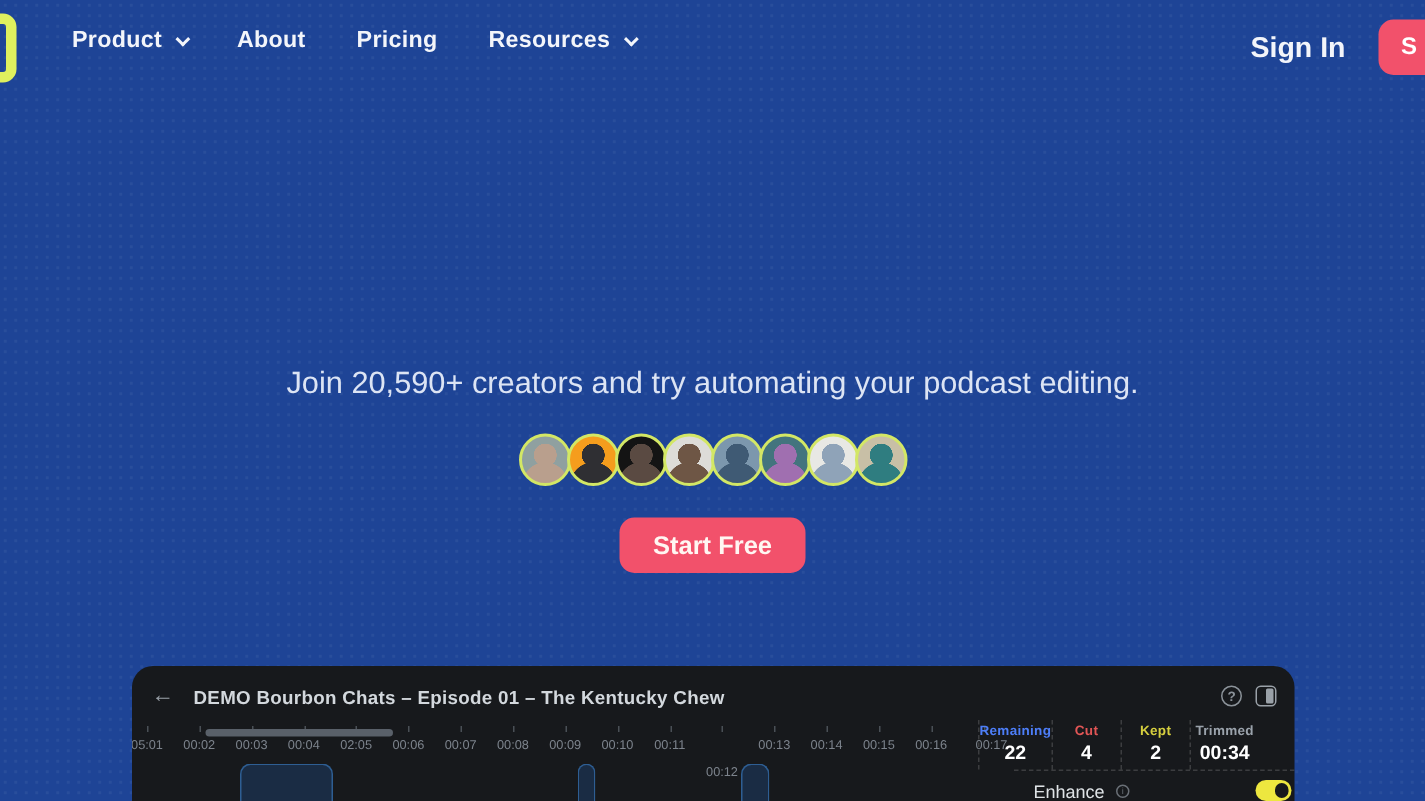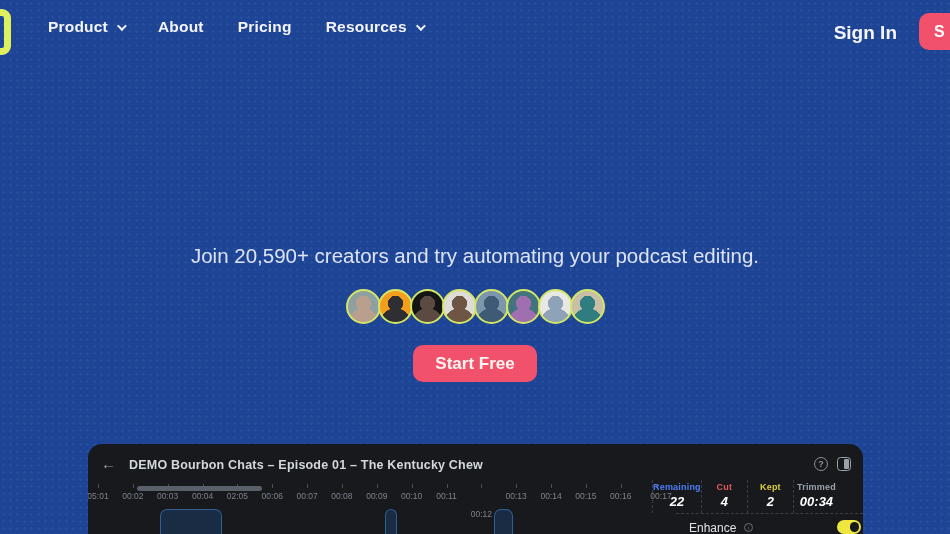--- a/index.html
+++ b/index.html
@@ -61,21 +61,21 @@
   .tick-label { position:absolute; top:47px; width:34px; margin-left:-17px; text-align:center; color:#7c838c; font-size:8.5px; }
   .tick-mark { position:absolute; top:40px; width:1px; height:4px; background:#4a5056; }
   .scrollbar { position:absolute; left:49px; top:42px; width:125px; height:5px; border-radius:3px; background:#596069; cursor:grab; }
   .clip {
     position:absolute; top:65px; height:40px; background:#1a2c44;
     border:1.5px solid #2e5e93; border-bottom:none; border-radius:7px 7px 0 0; cursor:pointer;
   }
   .stats { position:absolute; left:564px; top:36px; width:187px; height:33px; display:flex; }
   .stat { flex:1; border-left:1px dashed rgba(255,255,255,0.16); text-align:center; padding-top:2px; }
   .stat .lbl { font-size:9px; font-weight:bold; letter-spacing:.2px; }
-  .stat .val { font-size:13px; font-weight:bold; color:#fff; margin-top:2px;font-style:italic; }
+  .stat .val { font-size:13px; font-weight:bold; color:#fff; margin-top:2px; }
   .stats-rule { position:absolute; left:588px; top:69px; width:187px; border-top:1px dashed rgba(255,255,255,0.16); }
   .enhance-label { position:absolute; left:601px; top:77px; color:#dfe3e6; font-size:12px; font-weight:normal; }
   .info-ic { position:absolute; left:656px; top:79px; width:9px; height:9px; border:1px solid #6a7077; border-radius:50%; color:#6a7077; font-size:6px; text-align:center; line-height:8px; }
   .toggle { position:absolute; left:749px; top:76px; width:24px; height:13.5px; background:#ede73f; border-radius:8px; cursor:pointer; }
   .toggle-knob { position:absolute; right:2px; top:2px; width:9.5px; height:9.5px; border-radius:50%; background:#17191c; }
 </style>
 </head>
 <body>
 
 <div class="frame">

